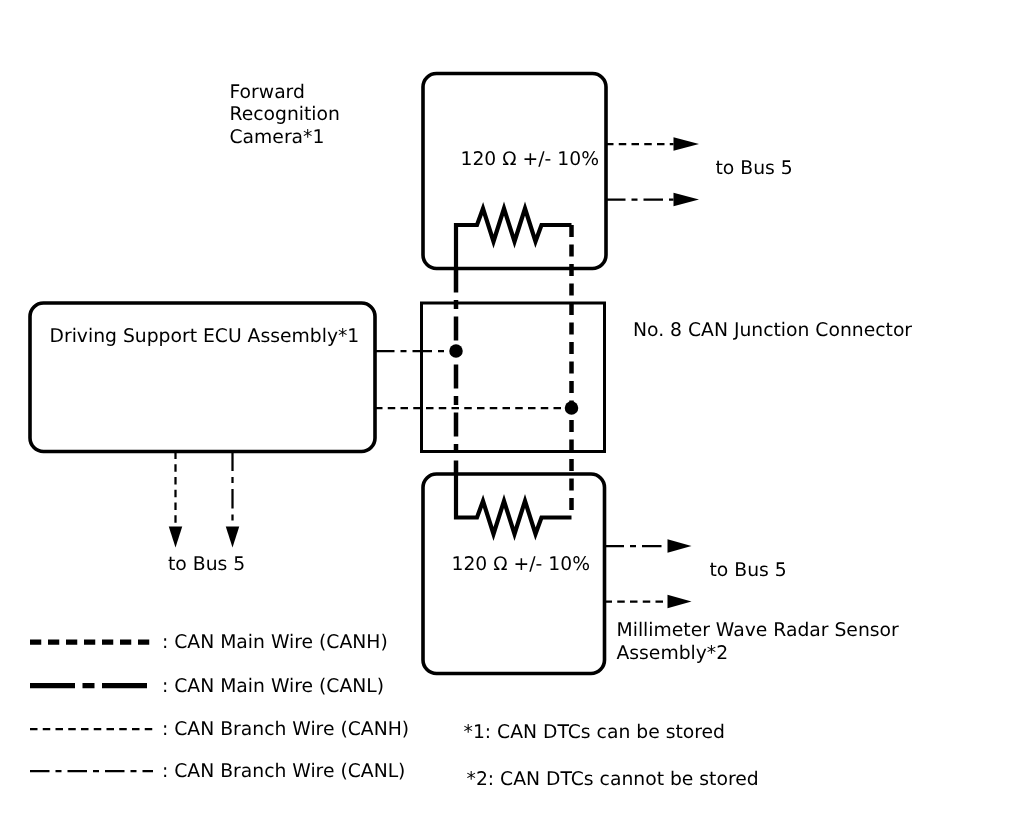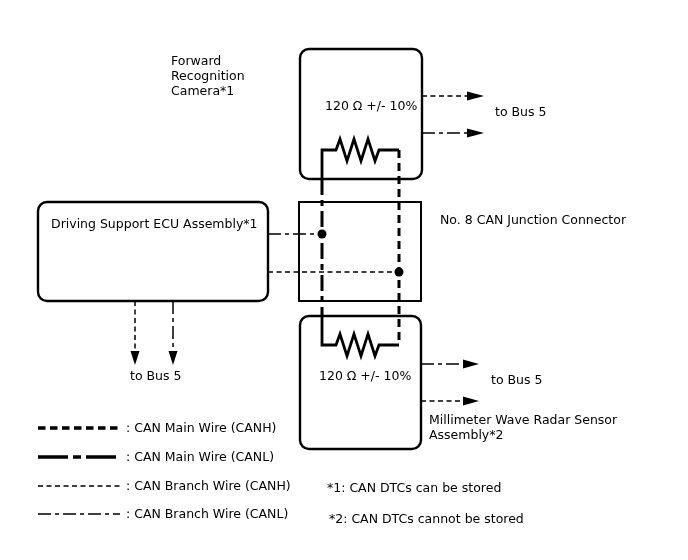--- a/index.html
+++ b/index.html
@@ -6,21 +6,20 @@
     margin: 0;
     padding: 0;
     background: #ffffff;
   }
   .canvas {
     position: relative;
     width: 547px;
     height: 560px;
     background: #ffffff;
     font-family: "DejaVu Sans", "Liberation Sans", sans-serif;
-    margin-left: 18px;
   }
   svg text {
     font-family: "DejaVu Sans", "Liberation Sans", sans-serif;
     font-size: 12.5px;
     fill: #000000;
   }
   svg .box {
     fill: none;
     stroke: #000000;
     stroke-width: 2.4;

